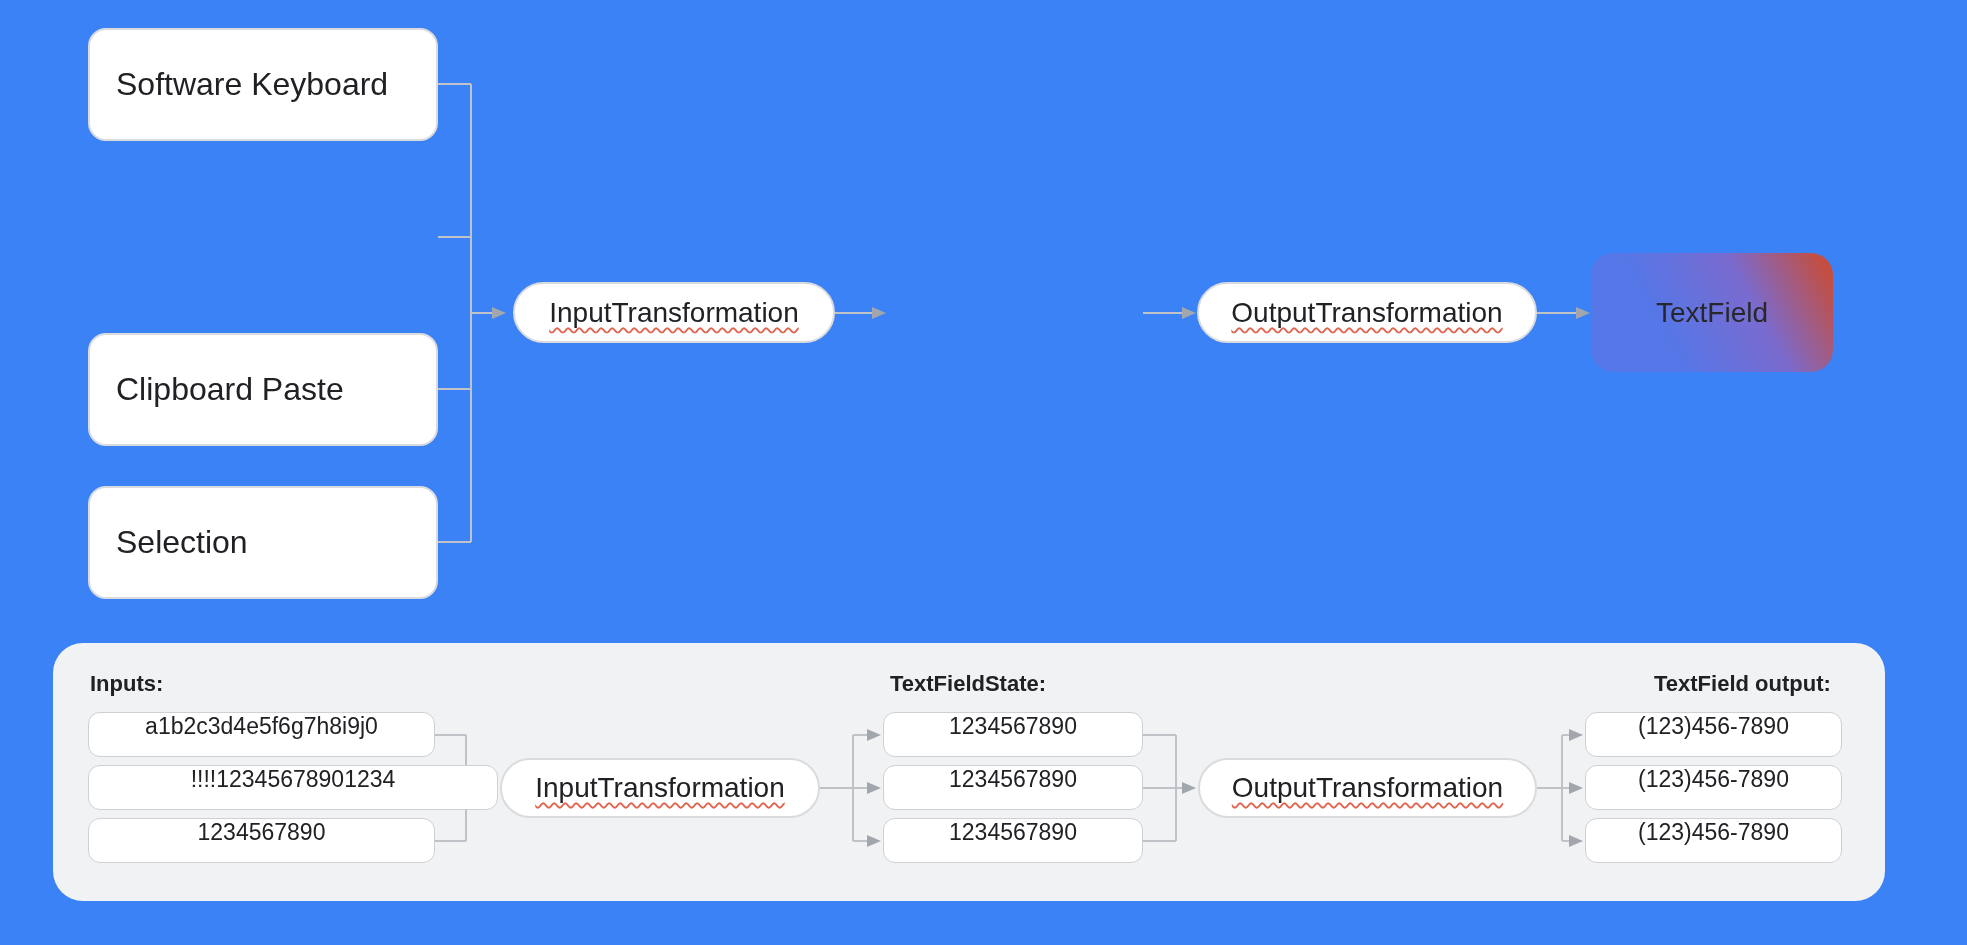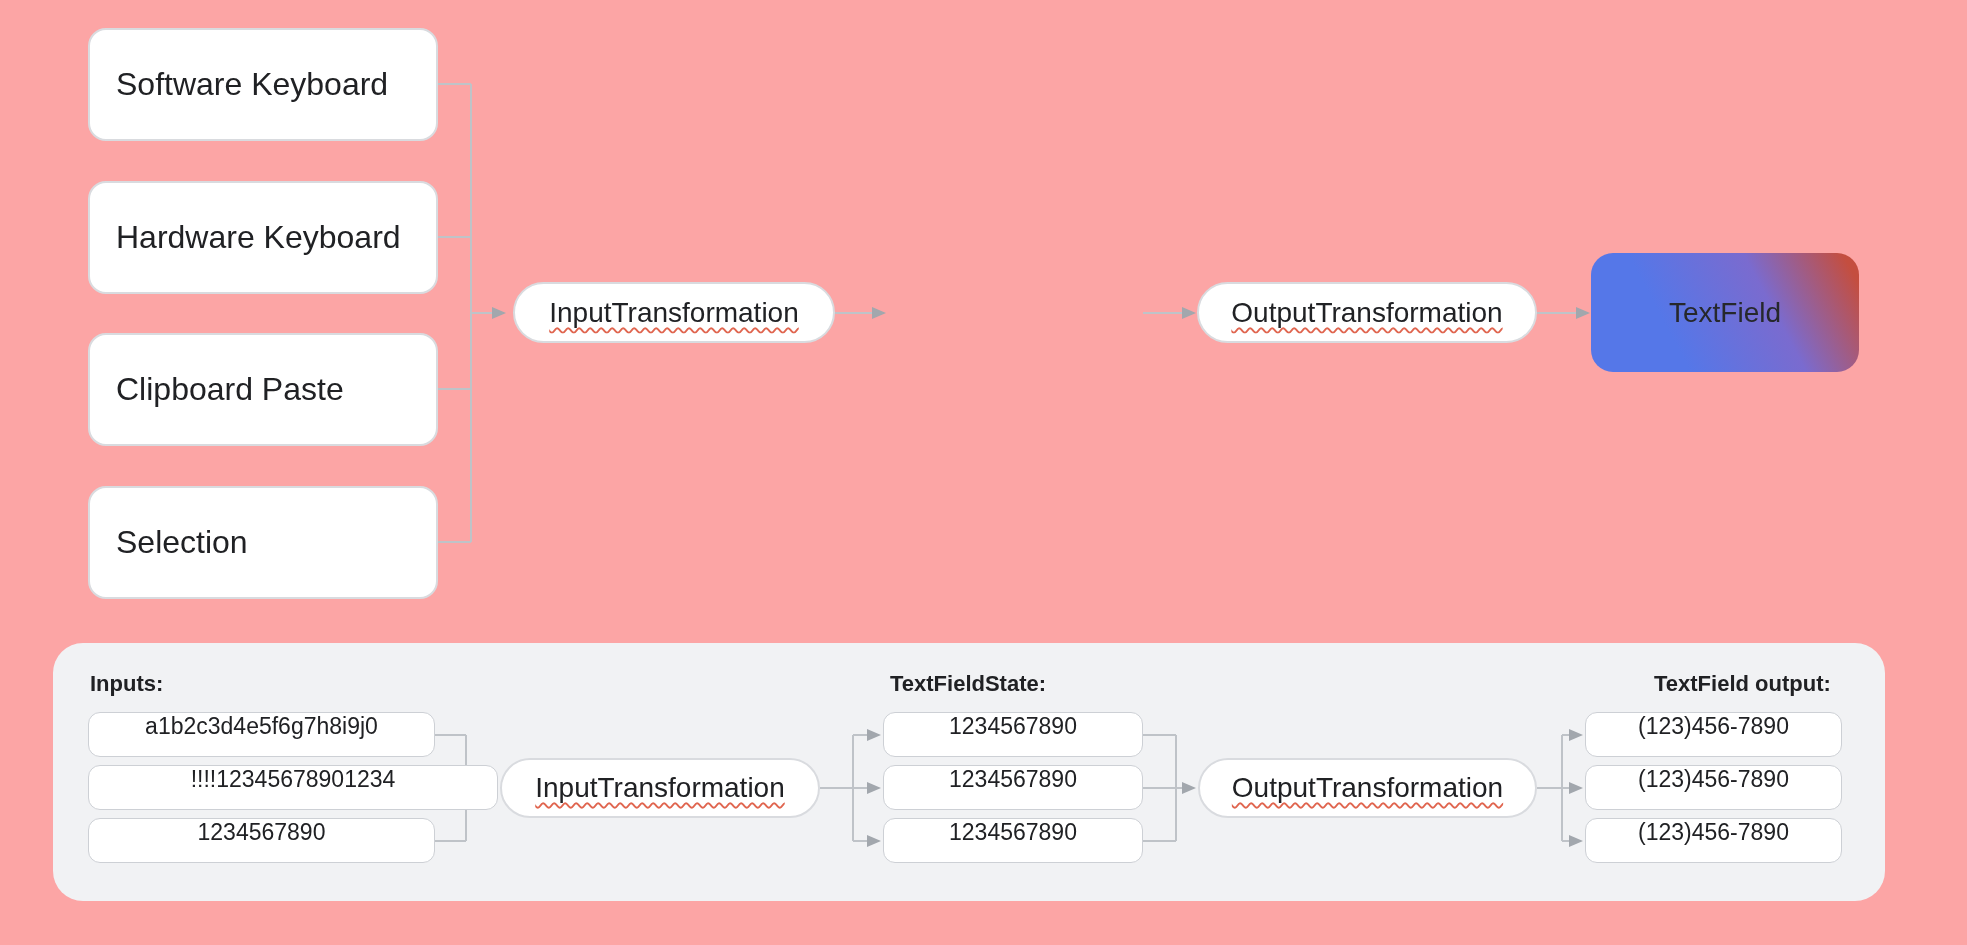--- a/index.html
+++ b/index.html
@@ -1,17 +1,17 @@
 <!DOCTYPE html>
 <html><head>
 <meta charset="utf-8">
 <style>
   html,body{margin:0;padding:0;background:#ffffff;}
   .canvas{
-    position:relative;width:1967px;height:945px;background:#fca5a5;
+    position:relative;width:1967px;height:945px;background:#3b82f6;
     font-family:"Liberation Sans",sans-serif;color:#202124;overflow:hidden;
   }
   .node{
     position:absolute;background:#ffffff;border:2px solid #D9DBDF;
     box-sizing:border-box;display:flex;align-items:center;justify-content:center;
     white-space:nowrap;
   }
   .source{border-radius:18px;justify-content:flex-start;padding-left:26px;font-size:32px;}
   .pill{border-radius:999px;font-size:28px;}
   .statebox{border-radius:20px;font-size:28px;}
@@ -73,37 +73,34 @@
       <polygon points="1182,782 1196,788 1182,794"></polygon>
       <polygon points="1569,729 1583,735 1569,741"></polygon>
       <polygon points="1569,782 1583,788 1569,794"></polygon>
       <polygon points="1569,835 1583,841 1569,847"></polygon>
     </g>
   </svg>
 
   <div class="node source" style="left:88px;top:28px;width:350px;height:113px;">
     <span>Software Keyboard</span>
   </div>
-  <div class="node source" style="left:88px;top:181px;width:350px;height:113px;">
-    <span>Hardware Keyboard</span>
-  </div>
   <div class="node source" style="left:88px;top:333px;width:350px;height:113px;">
     <span>Clipboard Paste</span>
   </div>
   <div class="node source" style="left:88px;top:486px;width:350px;height:113px;">
     <span>Selection</span>
   </div>
 
   <div class="node pill" style="left:513px;top:282px;width:322px;height:61px;">
     <span class="squiggle">InputTransformation</span>
   </div>
   <div class="node pill" style="left:1197px;top:282px;width:340px;height:61px;">
     <span class="squiggle">OutputTransformation</span>
   </div>
-  <div class="node gradientbox" style="left:1591px;top:253px;width:268px;height:119px;">
+  <div class="node gradientbox" style="left:1591px;top:253px;width:242px;height:119px;">
     <span>TextField</span>
   </div>
 
   <div class="plabel" style="left:90px;top:672px;">Inputs:</div>
   <div class="vbox" style="left:88px;top:712px;width:347px;">
     <span>a1b2c3d4e5f6g7h8i9j0</span>
   </div>
   <div class="vbox" style="left:88px;top:765px;width:410px;">
     <span>!!!!12345678901234</span>
   </div>

